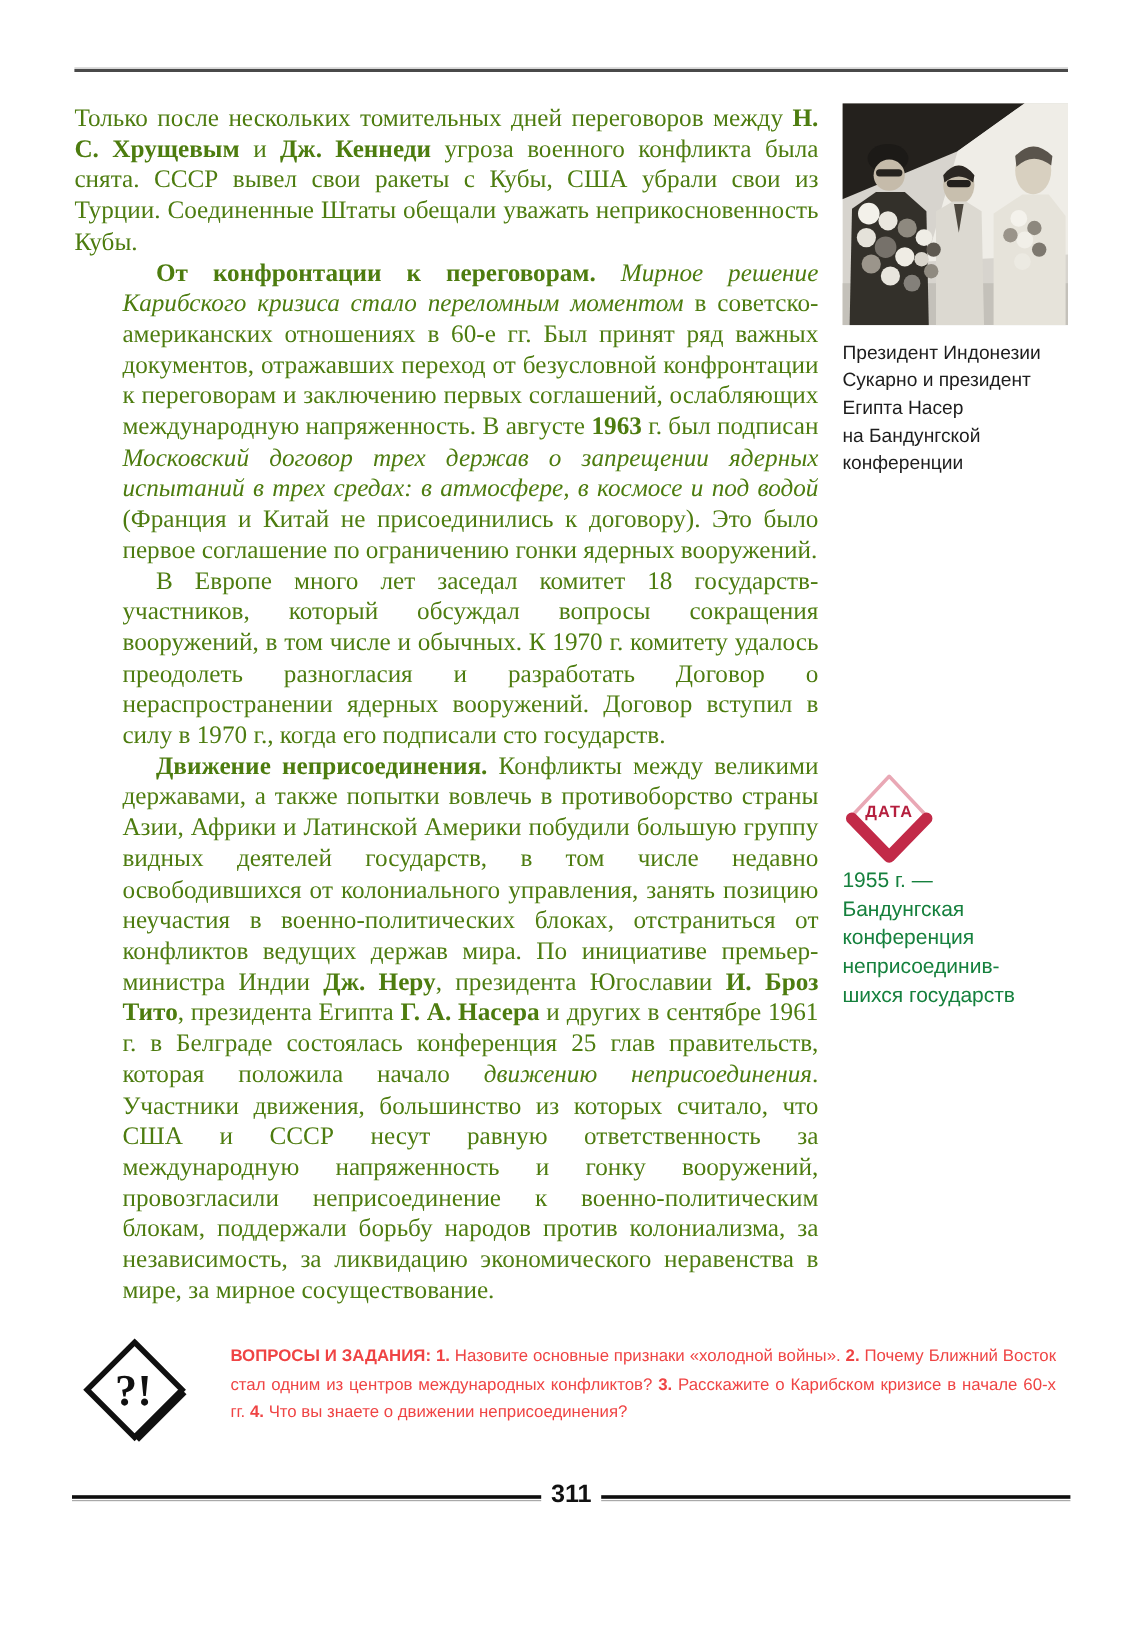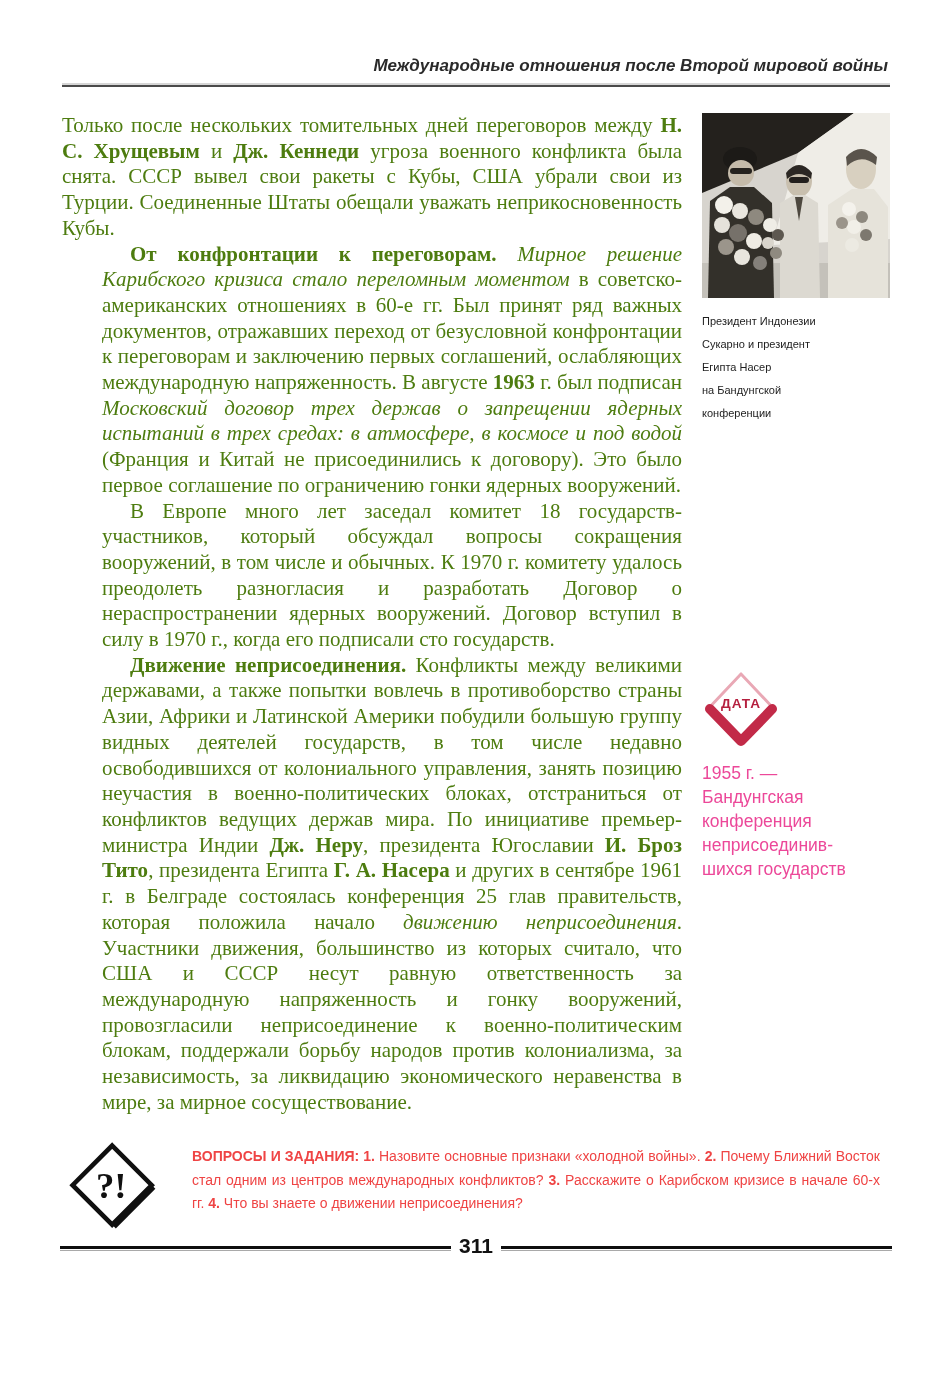--- a/index.html
+++ b/index.html
@@ -47,31 +47,31 @@
 
   .side-col {
     width: 190px;
     margin-left: 20px;
     font-family: "Liberation Sans", sans-serif;
   }
   figure { margin: 0; }
   .photo-svg { display: block; width: 188px; height: 185px; }
   .photo-caption {
     margin-top: 12px;
-    font-size: 11px;
+    font-size: 16px;
     line-height: 23px;
     color: #1d1d1d;
   }
   .date-block { margin-top: 243px; }
   .date-badge { display: block; width: 74px; height: 80px; margin-left: 2px; }
   .date-note {
-    margin-top: 13px;
+    margin-top: 0;
     font-size: 17.5px;
     line-height: 24px;
-    color: #ec4899;
+    color: #15803d;
   }
 
   
   .questions { display: flex; margin-top: 30px; align-items: flex-start; }
   .q-icon { width: 96px; height: 92px; flex: 0 0 auto; margin-left: 4px; margin-top: -4px; }
   .q-text {
     margin: 0 0 0 30px;
     width: 688px;
     font-family: "Liberation Sans", sans-serif;
     font-size: 14px;
@@ -99,21 +99,20 @@
     color: #111;
     transform: translateY(-2px);
   }
 </style>
 </head>
 <body>
 
 <div class="page">
 
   <header>
-    <div class="running-head">Международные отношения после Второй мировой войны</div>
     <div class="head-rule"></div>
   </header>
 
   <div class="content">
 
     <div class="body-col" id="body-col">
         <p class="body-p"><span>Только после нескольких томительных дней переговоров между </span><span class="b">Н. С. Хрущевым</span><span> и </span><span class="b">Дж. Кеннеди</span><span> угроза военного конфликта была снята. СССР вывел свои ракеты с Кубы, США убрали свои из Турции. Соединенные Штаты обещали уважать неприкосновенность Кубы.</span></p>
         <p class="body-p indent"><span class="b">От конфронтации к переговорам.</span><span> </span><span class="i">Мирное решение Карибского кризиса стало переломным моментом</span><span> в советско-американских отношениях в 60-е гг. Был принят ряд важных документов, отражавших переход от безусловной конфронтации к переговорам и заключению первых соглашений, ослабляющих международную напряженность. В августе </span><span class="b">1963</span><span> г. был подписан </span><span class="i">Московский договор трех держав о запрещении ядерных испытаний в трех средах: в атмосфере, в космосе и под водой</span><span> (Франция и Китай не присоединились к договору). Это было первое соглашение по ограничению гонки ядерных вооружений.</span></p>
         <p class="body-p indent"><span>В Европе много лет заседал комитет 18 государств-участников, который обсуждал вопросы сокращения вооружений, в том числе и обычных. К 1970 г. комитету удалось преодолеть разногласия и разработать Договор о нераспространении ядерных вооружений. Договор вступил в силу в 1970 г., когда его подписали сто государств.</span></p>
         <p class="body-p indent"><span class="b">Движение неприсоединения.</span><span> Конфликты между великими державами, а также попытки вовлечь в противоборство страны Азии, Африки и Латинской Америки побудили большую группу видных деятелей государств, в том числе недавно освободившихся от колониального управления, занять позицию неучастия в военно-политических блоках, отстраниться от конфликтов ведущих держав мира. По инициативе премьер-министра Индии </span><span class="b">Дж. Неру</span><span>, президента Югославии </span><span class="b">И. Броз Тито</span><span>, президента Египта </span><span class="b">Г. А. Насера</span><span> и других в сентябре 1961 г. в Белграде состоялась конференция 25 глав правительств, которая положила начало </span><span class="i">движению неприсоединения</span><span>. Участники движения, большинство из которых считало, что США и СССР несут равную ответственность за международную напряженность и гонку вооружений, провозгласили неприсоединение к военно-политическим блокам, поддержали борьбу народов против колониализма, за независимость, за ликвидацию экономического неравенства в мире, за мирное сосуществование.</span></p>

